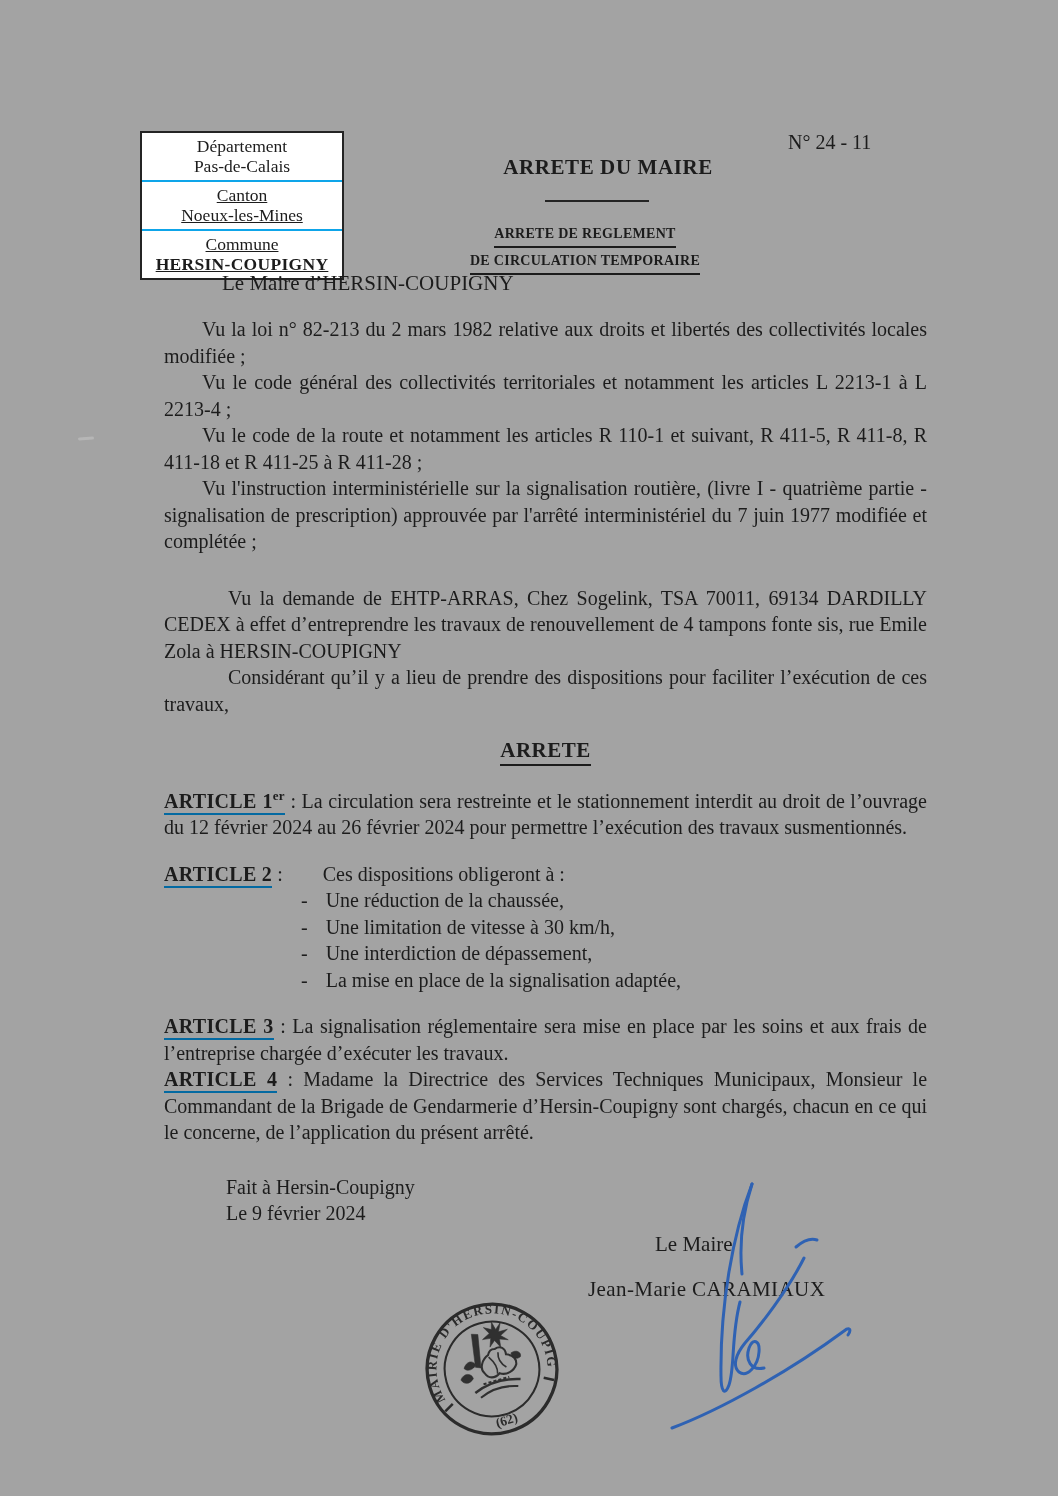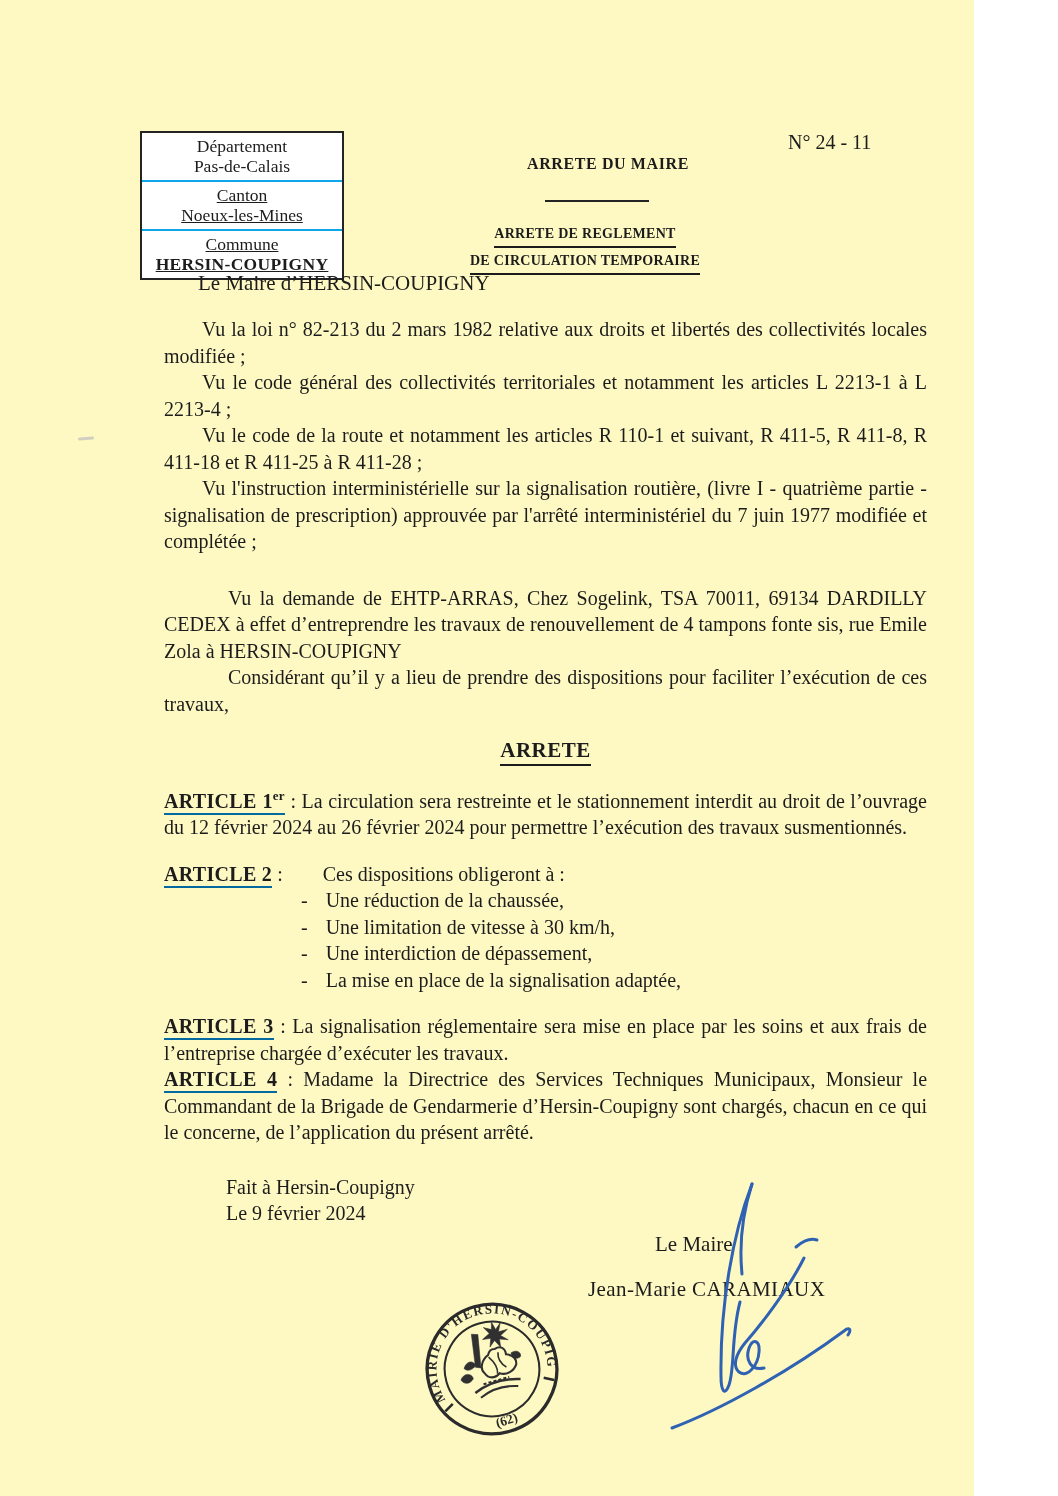--- a/index.html
+++ b/index.html
@@ -1,41 +1,41 @@
 <!DOCTYPE html>
 <html lang="fr"><head>
 <meta charset="utf-8">
 <style>
   html,body{margin:0;padding:0;background:#ffffff;}
   .page{
-    position:relative;width:974px;height:1496px;background:#fef9c3;
+    position:relative;width:1058px;height:1496px;background:#a3a3a3;
     font-family:"Liberation Serif","DejaVu Serif",serif;color:#1c1c1c;
     overflow:hidden;
   }
   
   .hbox{
     position:absolute;left:140px;top:131px;width:200px;
     border:2px solid #242424;text-align:center;background:#fff;
   }
   .hbox-row{padding:3px 2px 4px;font-size:17.5px;line-height:20px;}
   .hbox-row + .hbox-row{border-top:2px solid #0ea5e9;text-decoration:underline;}
   .hbox-value-bold{font-weight:bold;font-size:17.5px;letter-spacing:.3px;}
   
   .doc-number{position:absolute;left:788px;top:131px;font-size:20px;}
   .page-title{
     position:absolute;left:428px;top:155px;width:360px;text-align:center;
-    font-weight:bold;font-size:16px;letter-spacing:.6px;
+    font-weight:bold;font-size:21px;letter-spacing:.6px;
   }
   .title-rule{position:absolute;left:545px;top:200px;width:104px;height:2px;background:#242424;}
   .subtitle{
     position:absolute;left:385px;top:221px;width:400px;text-align:center;
     font-weight:bold;font-size:14px;line-height:25px;letter-spacing:.3px;
   }
   .subtitle .u{display:inline-block;border-bottom:2px solid #1c1c1c;padding-bottom:0px;}
-  .salutation{position:absolute;left:198px;top:271px;font-size:21px;text-align:center;}
+  .salutation{position:absolute;left:222px;top:271px;font-size:21px;text-align:center;}
   
   .body-block{
     position:absolute;left:164px;top:316px;width:763px;
     font-size:20px;line-height:26.5px;text-align:justify;
   }
   p{margin:0;}
   .recital{text-indent:38px;}
   .indent-lg{text-indent:64px;}
   .mt-14{margin-top:30px;}
   .mt-19{}

